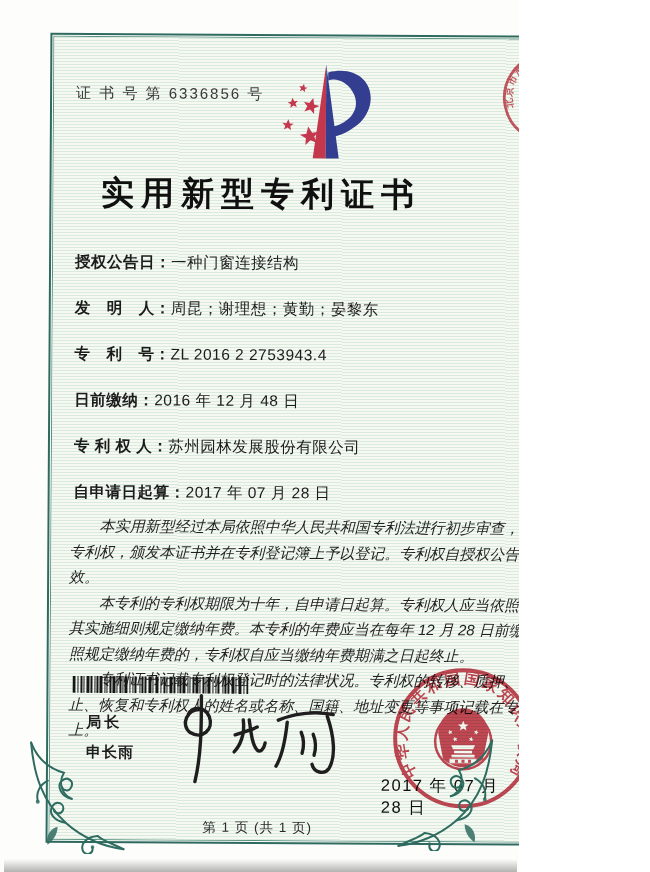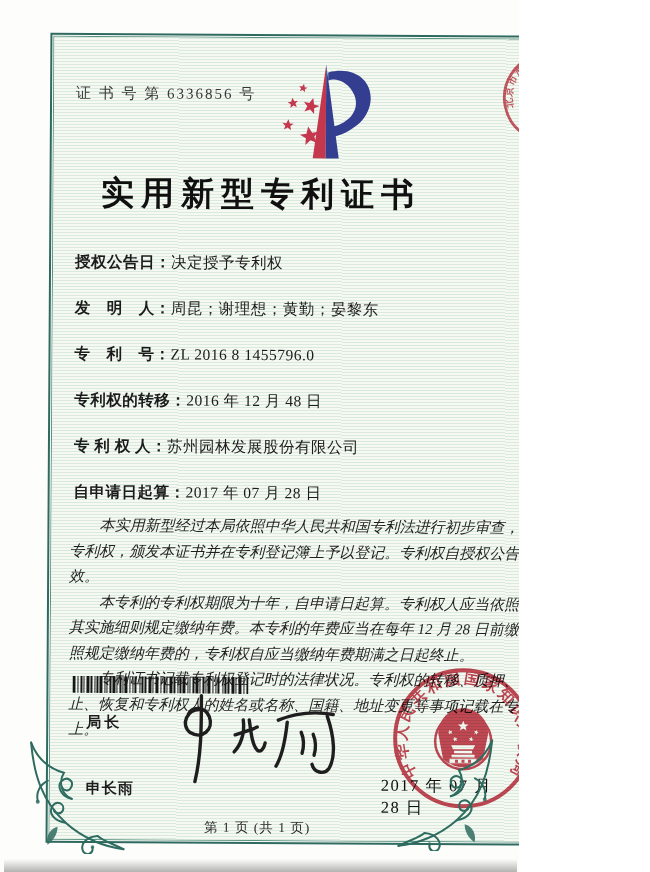--- a/index.html
+++ b/index.html
@@ -1,37 +1,37 @@
 <!DOCTYPE html>
 <html><head>
 <meta charset="utf-8">
 <style>
   html,body{margin:0;padding:0;background:#ffffff;}
   .sheet{position:relative;width:519px;height:872px;background:#fdfdfb;overflow:hidden;
-         font-family:Liberation Serif, serif;color:#1d1d1d;}
+         font-family:Liberation Sans, sans-serif;color:#1d1d1d;}
   .tilt{position:absolute;inset:0;transform:rotate(0.35deg);transform-origin:50% 50%;}
   .frame{position:absolute;left:48px;top:34px;width:555px;height:806px;border:2px solid #2e6a5e;}
   .frame-inner{position:absolute;inset:1px;border:1px solid #59907f;}
   .pattern{position:absolute;inset:2px;background:
       repeating-linear-gradient(to bottom, rgba(124,178,150,0.22) 0 1px, rgba(255,255,255,0) 1px 3px),
       #f5f9f2;}
   .cert-no{position:absolute;left:74px;top:85px;font-size:15px;letter-spacing:2px;color:#383838;}
   .logo{position:absolute;left:266px;top:58px;width:112px;height:108px;}
   .title{position:absolute;left:0;right:0;top:172px;text-align:center;font-size:33px;
          letter-spacing:7px;font-weight:600;color:#101010;}
   .field{position:absolute;left:74px;font-size:15.5px;white-space:nowrap;color:#1b1b1b;}
   .field .lab{font-weight:600;letter-spacing:0.5px;}
   .field .val{letter-spacing:0.5px;}
   .f0{top:253px}.f1{top:299px}.f2{top:345px}.f3{top:391px}.f4{top:437px}.f5{top:483px}
   .body-text{position:absolute;left:70px;top:514px;width:516px;font-size:15px;
              line-height:25.5px;font-style:italic;color:#1f1f1f;}
   .body-text p{margin:0;text-indent:2em;}
   .barcode{position:absolute;left:74px;top:677px;width:176px;height:17px;}
   .signer-title{position:absolute;left:88px;top:714px;font-size:15px;font-weight:600;letter-spacing:3px;}
-  .signer-name{position:absolute;left:88px;top:744px;font-size:15px;font-weight:600;letter-spacing:1px;margin-top:36px;}
+  .signer-name{position:absolute;left:88px;top:744px;font-size:15px;font-weight:600;letter-spacing:1px;}
   .signature{position:absolute;left:152px;top:690px;width:205px;height:100px;}
   .issue-date{position:absolute;left:383px;top:774px;font-size:16.5px;letter-spacing:1.5px;color:#0e0e0e;}
   .seal{mix-blend-mode:multiply;}
   .tax-seal{position:absolute;left:499px;top:49px;width:94px;height:94px;transform:rotate(-12deg);opacity:.92;}
   .authority-seal{position:absolute;left:392px;top:664px;width:146px;height:146px;opacity:.93;}
   .footer{position:absolute;left:0;right:0;top:819px;text-align:center;font-size:13.5px;letter-spacing:1px;color:#2a2a2a;}
   .ornament{position:absolute;width:98px;height:113px;}
   .orn-br{right:22px;top:737px;}
   .orn-bl{left:30px;top:742px;transform:scaleX(-1);}
   .scan-shadow{position:absolute;left:4px;right:2px;bottom:0;height:13px;
@@ -78,30 +78,30 @@
       <text font-size="9" font-weight="bold" fill="#c84b58" letter-spacing="1.5">
         <textPath href="#taxBottom" startOffset="50%" text-anchor="middle">国家知识产权局</textPath>
       </text>
       <text x="43" y="40" text-anchor="middle" font-size="10" font-weight="bold" fill="#c84b58">印 花 税</text>
       <text x="43" y="53" text-anchor="middle" font-size="10.5" font-weight="bold" fill="#c84b58">代扣专用章</text>
     </svg>
 
     <div class="title">实用新型专利证书</div>
 
     <div class="field f0">
-      <span class="lab">授权公告日：</span><span class="val">决定授予专利权</span>
+      <span class="lab">授权公告日：</span><span class="val">一种门窗连接结构</span>
     </div>
     <div class="field f1">
       <span class="lab">发　明　人：</span><span class="val">周昆；谢理想；黄勤；晏黎东</span>
     </div>
     <div class="field f2">
-      <span class="lab">专　利　号：</span><span class="val">ZL 2016 8 1455796.0</span>
+      <span class="lab">专　利　号：</span><span class="val">ZL 2016 2 2753943.4</span>
     </div>
     <div class="field f3">
-      <span class="lab">专利权的转移：</span><span class="val">2016 年 12 月 48 日</span>
+      <span class="lab">日前缴纳：</span><span class="val">2016 年 12 月 48 日</span>
     </div>
     <div class="field f4">
       <span class="lab">专 利 权 人：</span><span class="val">苏州园林发展股份有限公司</span>
     </div>
     <div class="field f5">
       <span class="lab">自申请日起算：</span><span class="val">2017 年 07 月 28 日</span>
     </div>
 
     <div class="body-text">
       <p>本实用新型经过本局依照中华人民共和国专利法进行初步审查，决定授予专利权，颁发本证书并在专利登记簿上予以登记。专利权自授权公告之日起生效。</p>

